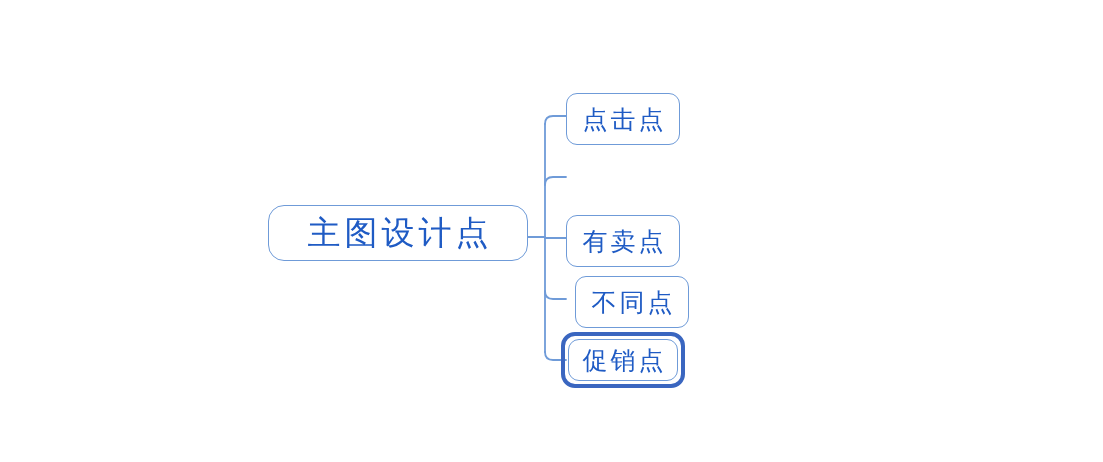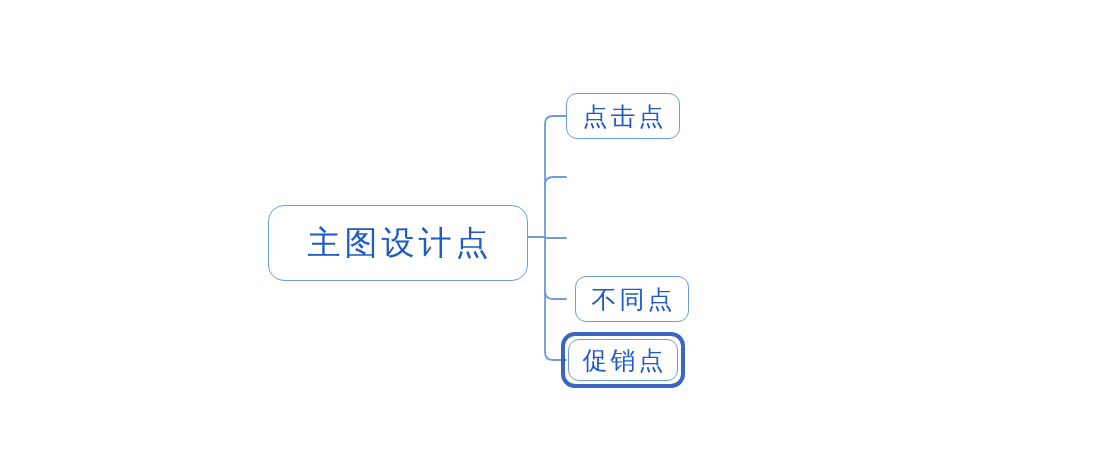--- a/index.html
+++ b/index.html
@@ -40,30 +40,30 @@
     align-items: center;
     justify-content: center;
     color: #1f5bc4;
     font-family: "DejaVu Serif", "Liberation Serif", serif;
     white-space: nowrap;
   }
   .node-root {
     left: 268px;
     top: 205px;
     width: 260px;
-    height: 76px;
+    height: 56px;
     border-radius: 16px;
     font-size: 33px;
     letter-spacing: 4px;
     text-indent: 4px;
   }
   .node-child {
     left: 566px;
     width: 114px;
-    height: 46px;
+    height: 52px;
     font-size: 25px;
     letter-spacing: 3px;
     text-indent: 3px;
     border-radius: 11px;
   }
   .c0 { top: 93px; }
   .c1 { top: 154px; }
   .c2 { top: 215px; }
   .c3 { top: 276px; margin-left: 9px; }
   .c4 { top: 337px; }
@@ -113,20 +113,23 @@
 
   <div class="node node-root">
     <span>主图设计点</span>
   </div>
 
   <div class="node node-child c0">
     <span>点击点</span>
   </div>
 
 
+  <div class="node node-child c2">
+    <span>有卖点</span>
+  </div>
 
   <div class="node node-child c3">
     <span>不同点</span>
   </div>
 
   <div class="sel-ring"></div>
   <div class="node node-child node-selected c4">
     <span>促销点</span>
   </div>
 

